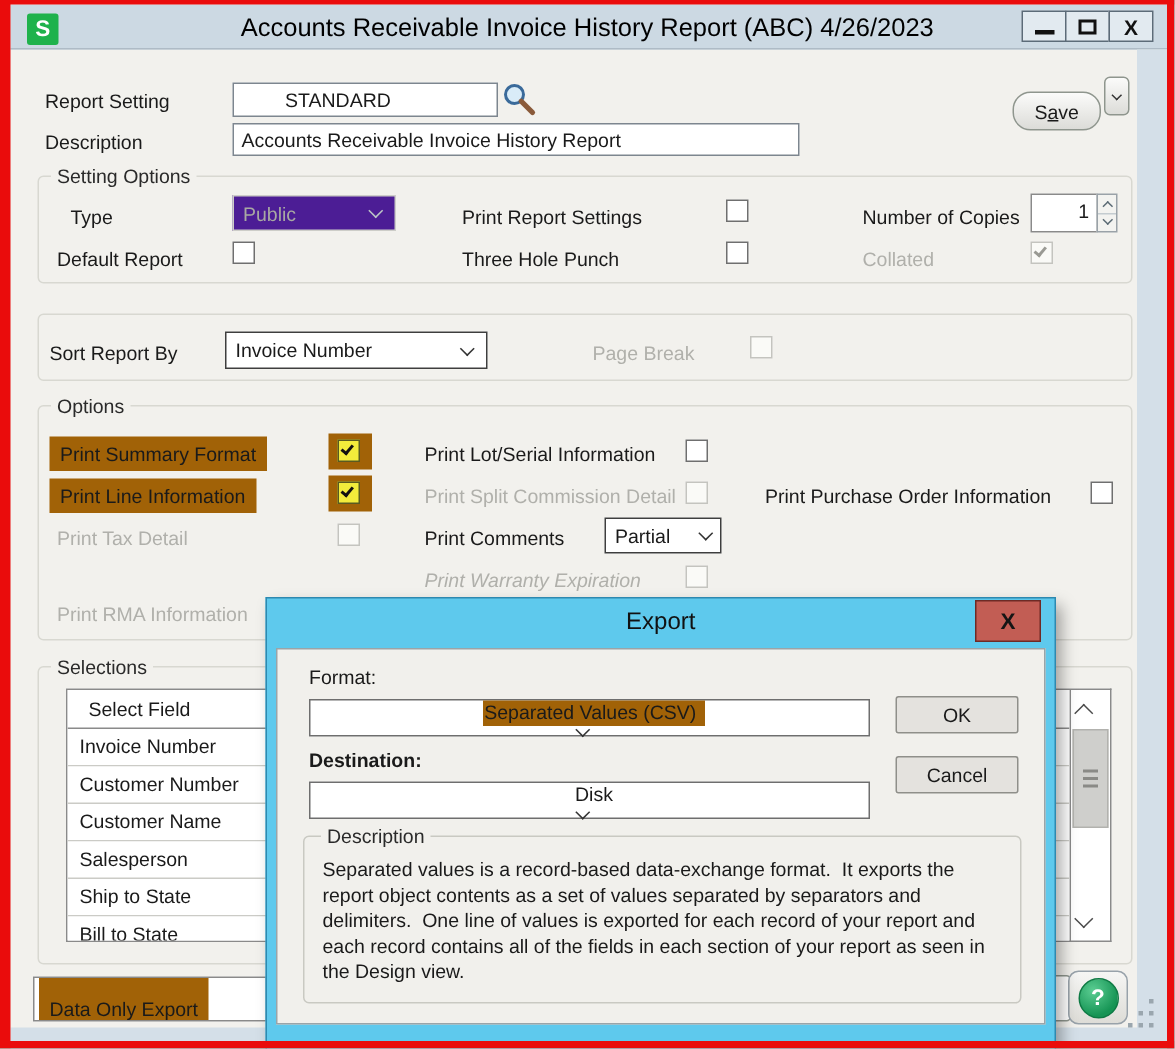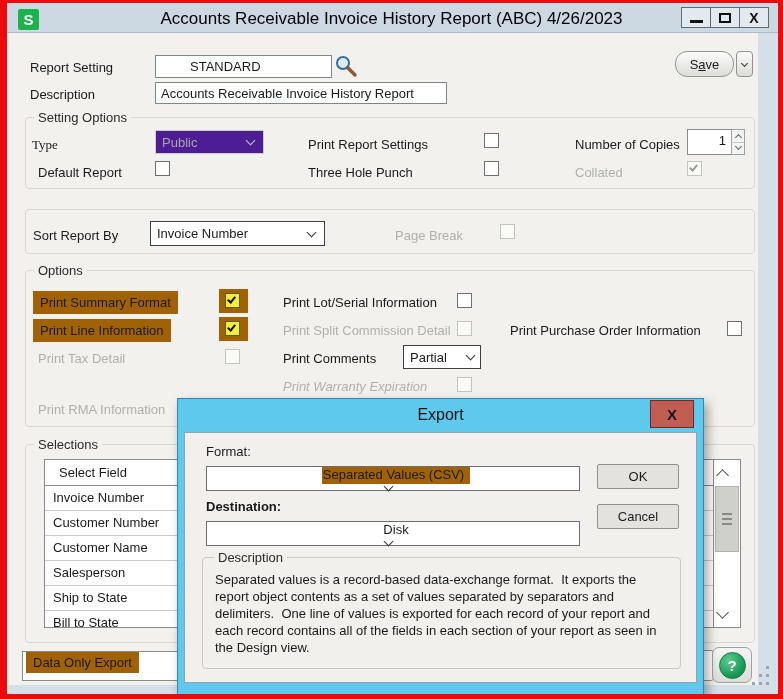--- a/index.html
+++ b/index.html
@@ -118,32 +118,32 @@
         <div class="x-glyph">X</div>
       </div>
   </div>
 
   <div class="abs label ctrl-z" style="left:30px;top:60px;">Report Setting</div>
   <div class="abs field ctrl-z" style="left:155px;top:55px;width:177px;height:23px;padding-left:34px;">STANDARD</div>
   <svg class="abs ctrl-z" style="left:334px;top:54px;" width="24" height="24" viewBox="0 0 24 24">
     <circle cx="9" cy="9" r="6" fill="#d9ecf8" stroke="#3a6a9a" stroke-width="2"></circle>
     <line x1="13.5" y1="13.5" x2="21" y2="21" stroke="#8a5a3a" stroke-width="3.5" stroke-linecap="round"></line>
   </svg>
-  <div class="abs btn ctrl-z" style="left:675px;top:51px;width:59px;height:26px;border-radius:12px;">
+  <div class="abs btn ctrl-z" style="left:675px;top:61px;width:59px;height:26px;border-radius:12px;">
     <span><span>S</span><span style="text-decoration:underline;">a</span><span>ve</span></span>
   </div>
   <div class="abs btn ctrl-z" style="left:736px;top:51px;width:17px;height:26px;">
     <i class="chev" style="width:5px;height:5px;margin:-2px 0 0 0;"></i>
   </div>
   <div class="abs label ctrl-z" style="left:30px;top:87px;">Description</div>
-  <div class="abs field ctrl-z" style="left:155px;top:82px;width:292px;height:22px;">Accounts Receivable Invoice History Report</div>
+  <div class="abs field ctrl-z" style="left:155px;top:82px;width:378px;height:22px;">Accounts Receivable Invoice History Report</div>
 
   <div class="abs group" style="left:25px;top:117px;width:730px;height:72px;"></div>
   <div class="abs legend" style="left:34px;top:110px;">Setting Options</div>
-  <div class="abs label ctrl-z" style="left:32px;top:137px;font-family:Liberation Serif, serif;">Type</div>
+  <div class="abs label ctrl-z" style="left:47px;top:137px;">Type</div>
   <div class="abs combo disabled ctrl-z" style="left:155px;top:130px;width:109px;height:24px;">
     <span class="ct">Public</span>
     <i class="chev dis-c"></i>
   </div>
   <div class="abs label ctrl-z" style="left:308px;top:137px;">Print Report Settings</div>
   <div class="cb" style="left:484px;top:133px;"></div>
   <div class="abs label ctrl-z" style="left:575px;top:137px;">Number of Copies</div>
   <div class="abs field ctrl-z" style="left:687px;top:129px;width:45px;height:26px;text-align:right;border-color:#8a8a8a;">1</div>
   <div class="abs spin ctrl-z" style="left:731px;top:129px;">
     <div>
@@ -229,21 +229,21 @@
       <div class="grip-line"></div>
       <div class="grip-line"></div>
       <div class="grip-line"></div>
     </div>
     <div class="sb-btn" style="top:141px;">
         <i class="chev big" style="margin-top:-4px;"></i>
       </div>
   </div>
 
   <div class="abs field ctrl-z" style="left:22px;top:651px;width:156px;height:30px;border-color:#8a8a8a;padding:0;">
-    <span class="hl" style="position:absolute;left:3px;top:0;padding:3px 7px;white-space:nowrap;">Data Only Export</span>
+    <span class="hl" style="position:absolute;left:3px;top:0;padding:13px 7px;white-space:nowrap;">Data Only Export</span>
   </div>
   <div class="abs ctrl-z" style="left:700px;top:650px;width:14px;height:31px;background:#fff;border:1px solid #8f968e;border-radius:0 3px 3px 0;"></div>
   <div class="abs help-btn">
     <div class="help-circle">?</div>
   </div>
   <div class="grip-dot" style="left:766px;top:666px;"></div>
   <div class="grip-dot" style="left:759px;top:674px;"></div>
   <div class="grip-dot" style="left:766px;top:674px;"></div>
   <div class="grip-dot" style="left:752px;top:682px;"></div>
   <div class="grip-dot" style="left:759px;top:682px;"></div>

